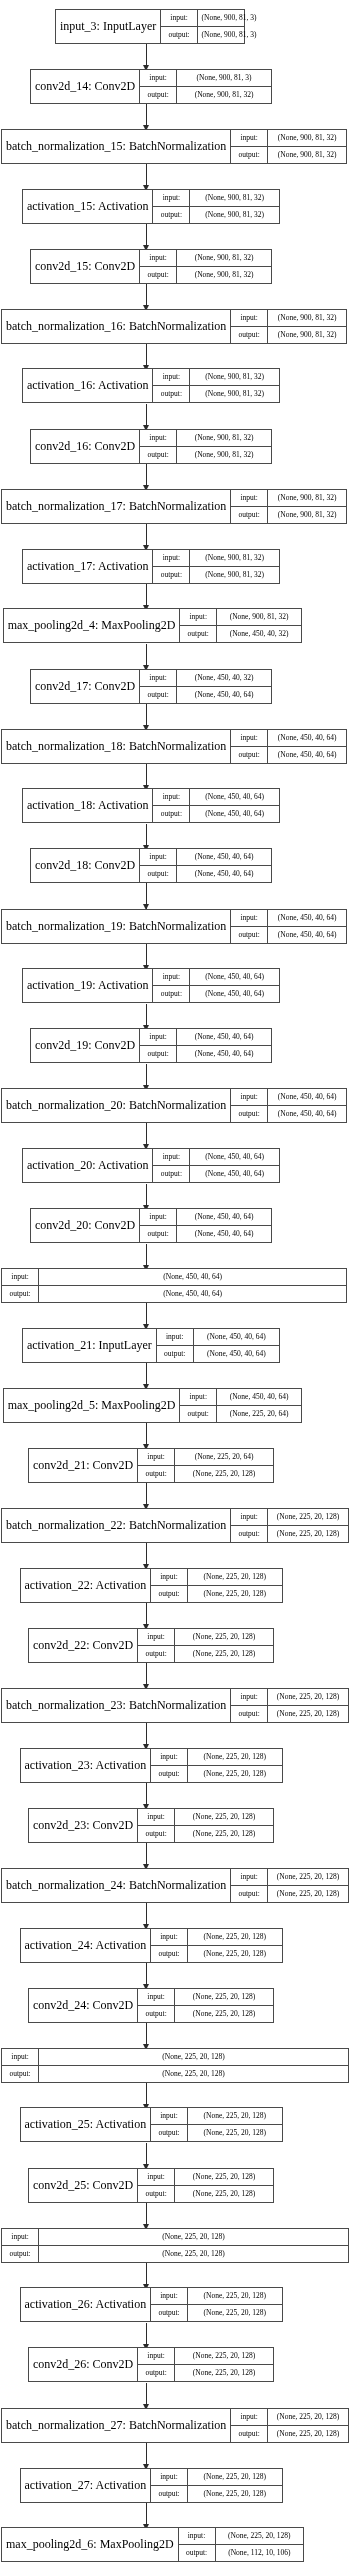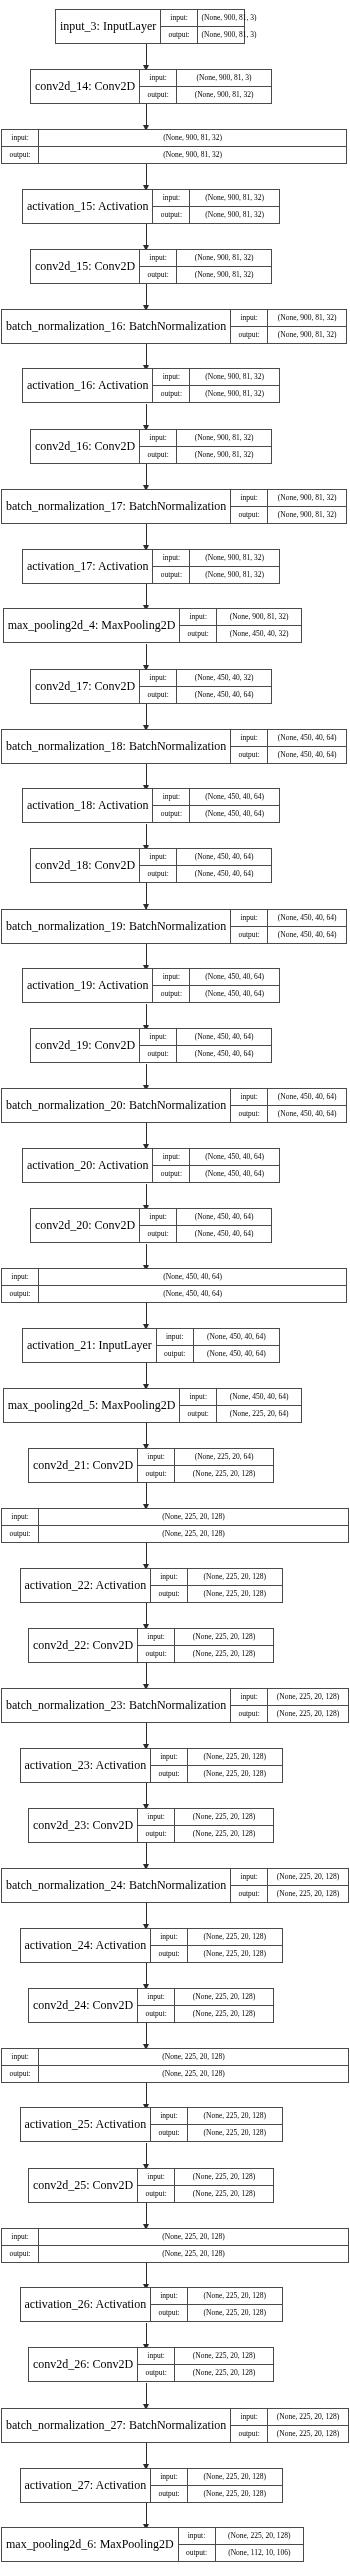--- a/index.html
+++ b/index.html
@@ -131,20 +131,21 @@
           <div class="iolabel">output:</div>
           <div class="ioshape">(None, 900, 81, 32)</div>
         </div>
       </div>
     </div>
     <div class="edge" style="top: 104px; height: 26px;">
       <div class="shaft"></div>
       <div class="head"></div>
     </div>
     <div class="node" style="top: 129px; left: 1.1px; width: 346px;">
+      <div class="name">batch_normalization_15: BatchNormalization</div>
       <div class="io">
         <div class="iorow top">
           <div class="iolabel">input:</div>
           <div class="ioshape">(None, 900, 81, 32)</div>
         </div>
         <div class="iorow bot">
           <div class="iolabel">output:</div>
           <div class="ioshape">(None, 900, 81, 32)</div>
         </div>
       </div>
@@ -520,20 +521,21 @@
           <div class="iolabel">output:</div>
           <div class="ioshape">(None, 225, 20, 128)</div>
         </div>
       </div>
     </div>
     <div class="edge" style="top: 1483px; height: 26px;">
       <div class="shaft"></div>
       <div class="head"></div>
     </div>
     <div class="node" style="top: 1508px; left: 1.1px; width: 348px;">
+      <div class="name">batch_normalization_22: BatchNormalization</div>
       <div class="io">
         <div class="iorow top">
           <div class="iolabel">input:</div>
           <div class="ioshape">(None, 225, 20, 128)</div>
         </div>
         <div class="iorow bot">
           <div class="iolabel">output:</div>
           <div class="ioshape">(None, 225, 20, 128)</div>
         </div>
       </div>

